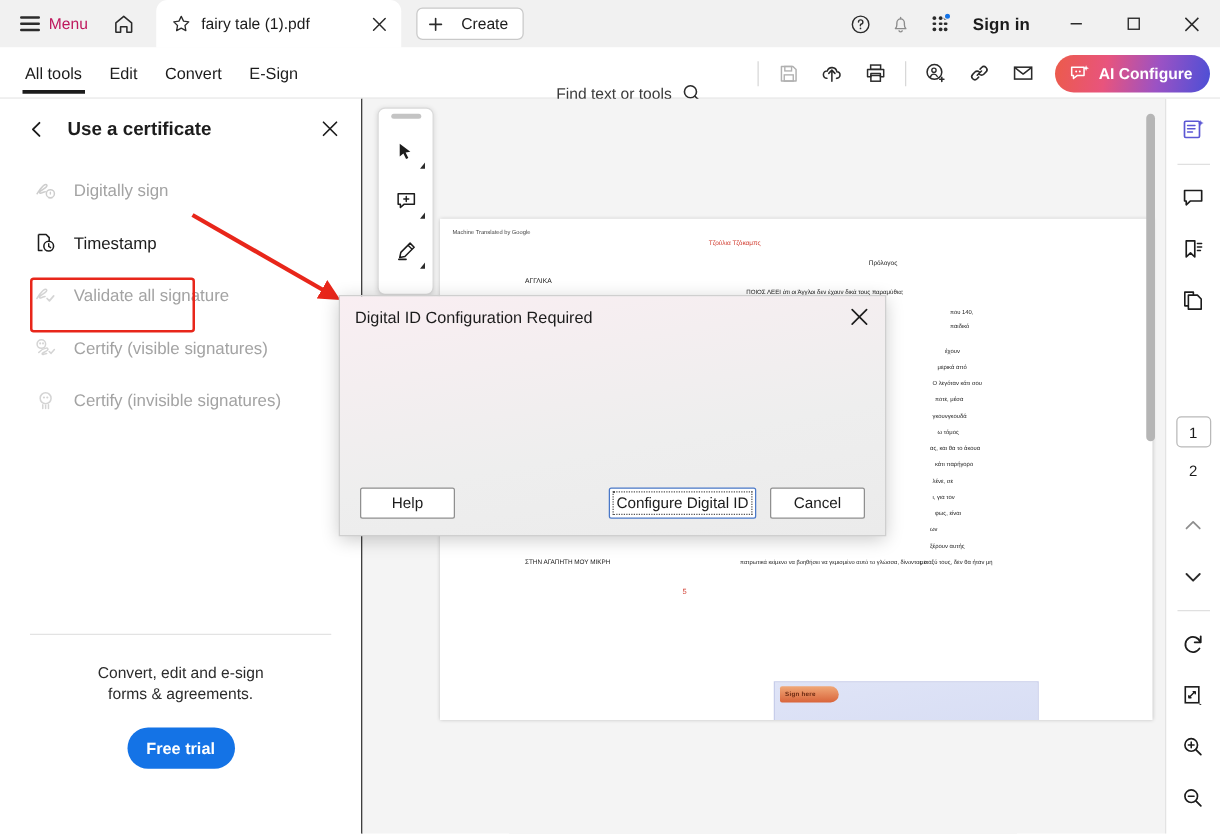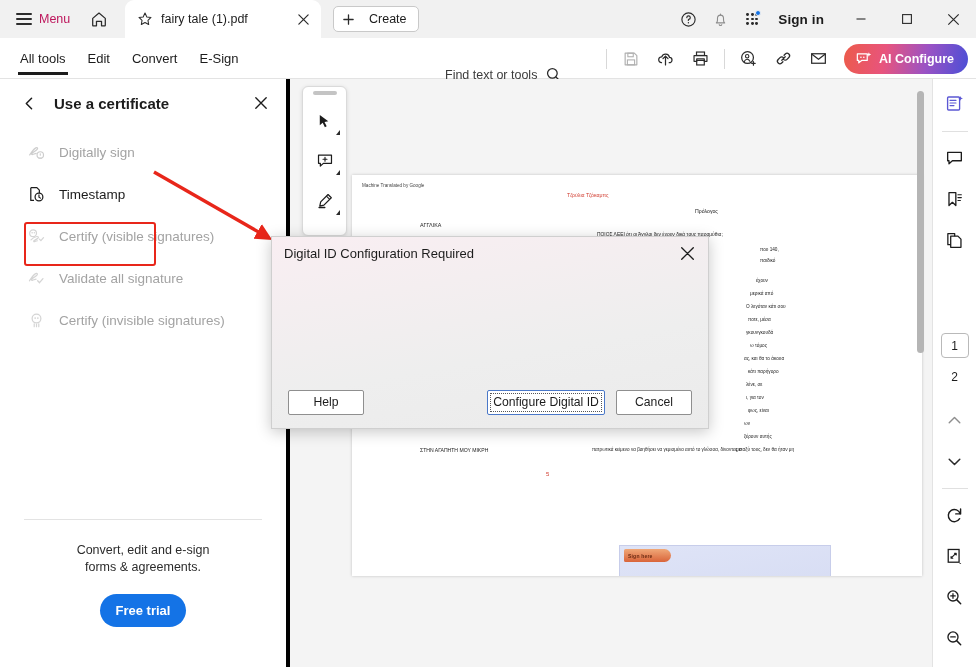--- a/index.html
+++ b/index.html
@@ -75,21 +75,21 @@
   .ai-btn {
     height: 30px; border-radius: 16px; display: flex; align-items: center; gap: 6px;
     padding: 0 14px 0 11px; margin-left: 7px; cursor: pointer;
     background: linear-gradient(100deg, #ec5b4a 0%, #e8547d 33%, #9b52c4 66%, #4b4fd6 100%);
   }
   .ai-label { font-size: 12.5px; font-weight: bold; color: #fff; white-space: nowrap; }
 
   
   .leftpanel {
     position: absolute; top: 79px; left: 0; width: 290px; height: 588px;
-    background: #fff; border-right: 4px solid #000000;
+    background: #fff; border-right: 1px solid #000000;
   }
   .lp-head { height: 48px; display: flex; align-items: center; padding: 0 14px 0 20px; gap: 16px; }
   .lp-back { width: 18px; height: 22px; display: flex; align-items: center; justify-content: center; cursor: pointer; }
   .lp-title { font-size: 15px; font-weight: bold; color: #1c1c1c; flex: 1; }
   .lp-close { width: 22px; height: 22px; display: flex; align-items: center; justify-content: center; cursor: pointer; }
 
   .lp-list { padding-top: 4px; }
   .lp-item {
     height: 42px; display: flex; align-items: center; gap: 13px;
     padding-left: 26px; cursor: pointer; position: relative;
@@ -102,21 +102,21 @@
   .redbox {
     position: absolute; left: 24px; top: 143px; width: 132px; height: 44px;
     border: 2.4px solid #e8261a; border-radius: 3px; pointer-events: none;
   }
   .redarrow { position: absolute; left: 150px; top: 168px; width: 140px; height: 80px; pointer-events: none; }
 
   .lp-footer { position: absolute; left: 24px; right: 24px; bottom: 40px; }
   .lp-divider { height: 1px; background: #e3e3e3; margin-bottom: 22px; }
   .lp-promo { font-size: 12.5px; color: #2c2c2c; text-align: center; line-height: 17px; }
   .free-trial {
-    display: block; margin: 18px auto 0; width: 86px; height: 33px;
+    display: block; margin: 18px auto 12px; width: 86px; height: 33px;
     border-radius: 17px; background: #1473e6; border: none; color: #fff;
     font-size: 13px; font-weight: bold; cursor: pointer; font-family: "Liberation Sans", sans-serif;
   }
 
   
   .docarea {
     position: absolute; top: 79px; left: 290px; width: 642px; height: 588px;
     background: #f4f4f4; overflow: hidden;
   }
   .page {
@@ -399,38 +399,38 @@
               <circle cx="12.6" cy="12.6" r="4.1" fill="none" stroke="#1c1c1c" stroke-width="1.3"></circle>
               <path d="M12.6 10.4v2.4l1.6 1" fill="none" stroke="#1c1c1c" stroke-width="1.2" stroke-linecap="round"></path>
             </svg>
         </span>
         <span class="lbl">Timestamp</span>
       </div>
 
       <div class="lp-item disabled">
         <span class="ic">
           <svg width="19" height="19" viewBox="0 0 20 20">
+              <path d="M2.6 12.4c1.8-2.6 4.2-6.4 6.5-7.5 1.6-.8 2.4.5 1.4 1.6-1.3 1.4-4.1 2.8-5.4 4.1-.7.7-.4 1.5.6 1.3 1.3-.3 2.6-1.2 3.8-1.2" fill="none" stroke="#9a9a9a" stroke-width="1.3" stroke-linecap="round"></path>
+              <path d="M11.2 12.4l2 2 3.6-4.2" fill="none" stroke="#9a9a9a" stroke-width="1.4" stroke-linecap="round" stroke-linejoin="round"></path>
+            </svg>
+        </span>
+        <span class="lbl">Validate all signature</span>
+      </div>
+
+      <div class="lp-item disabled">
+        <span class="ic">
+          <svg width="19" height="19" viewBox="0 0 20 20">
               <circle cx="6.4" cy="6.6" r="3.6" fill="none" stroke="#9a9a9a" stroke-width="1.25"></circle>
               <circle cx="5.4" cy="6" r=".85" fill="#9a9a9a"></circle>
               <circle cx="7.8" cy="6" r=".85" fill="#9a9a9a"></circle>
               <path d="M4.2 13.6c1.8-2 4-3.3 6.2-3.6 1.5-.2 2.1 1 1.1 1.8-1.2 1-3.2 1.8-4.2 2.6-.5.5-.2 1.2.6 1 1-.3 2-.9 3-.9" fill="none" stroke="#9a9a9a" stroke-width="1.25" stroke-linecap="round"></path>
               <path d="M13 12.8l1.6 1.6 2.8-3.2" fill="none" stroke="#9a9a9a" stroke-width="1.3" stroke-linecap="round" stroke-linejoin="round"></path>
             </svg>
         </span>
         <span class="lbl">Certify (visible signatures)</span>
-      </div>
-
-      <div class="lp-item disabled">
-        <span class="ic">
-          <svg width="19" height="19" viewBox="0 0 20 20">
-              <path d="M2.6 12.4c1.8-2.6 4.2-6.4 6.5-7.5 1.6-.8 2.4.5 1.4 1.6-1.3 1.4-4.1 2.8-5.4 4.1-.7.7-.4 1.5.6 1.3 1.3-.3 2.6-1.2 3.8-1.2" fill="none" stroke="#9a9a9a" stroke-width="1.3" stroke-linecap="round"></path>
-              <path d="M11.2 12.4l2 2 3.6-4.2" fill="none" stroke="#9a9a9a" stroke-width="1.4" stroke-linecap="round" stroke-linejoin="round"></path>
-            </svg>
-        </span>
-        <span class="lbl">Validate all signature</span>
       </div>
 
       <div class="lp-item disabled">
         <span class="ic">
           <svg width="19" height="19" viewBox="0 0 20 20">
               <circle cx="10" cy="8" r="4.6" fill="none" stroke="#9a9a9a" stroke-width="1.3"></circle>
               <circle cx="8.6" cy="7.4" r=".9" fill="#9a9a9a"></circle>
               <circle cx="11.4" cy="7.4" r=".9" fill="#9a9a9a"></circle>
               <path d="M7.6 13.4v3.2M10 13.9v2.7M12.4 13.4v3.2" stroke="#9a9a9a" stroke-width="1.25" stroke-linecap="round"></path>
             </svg>

